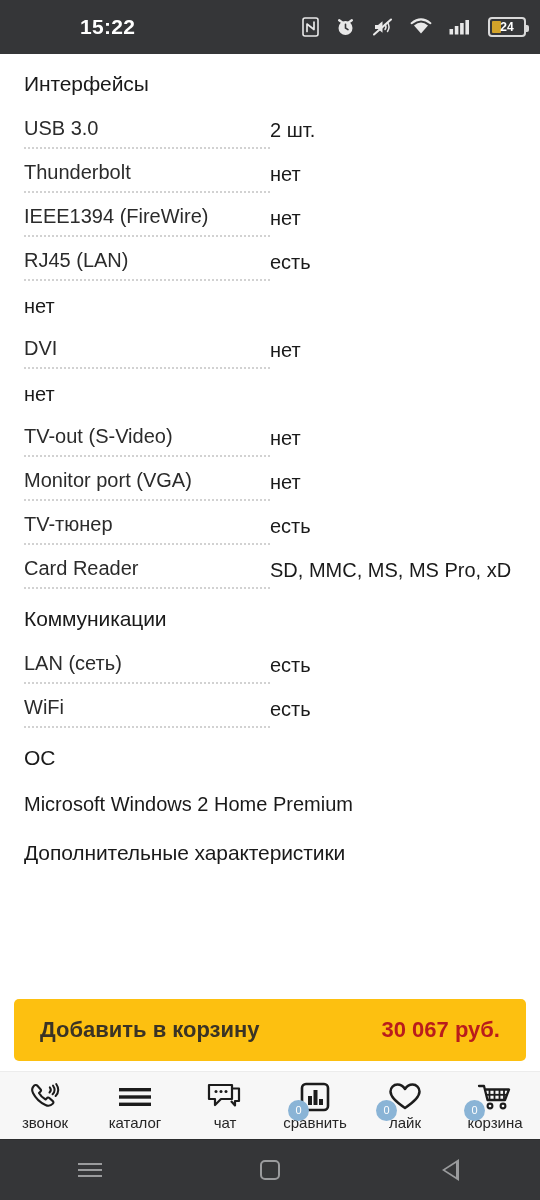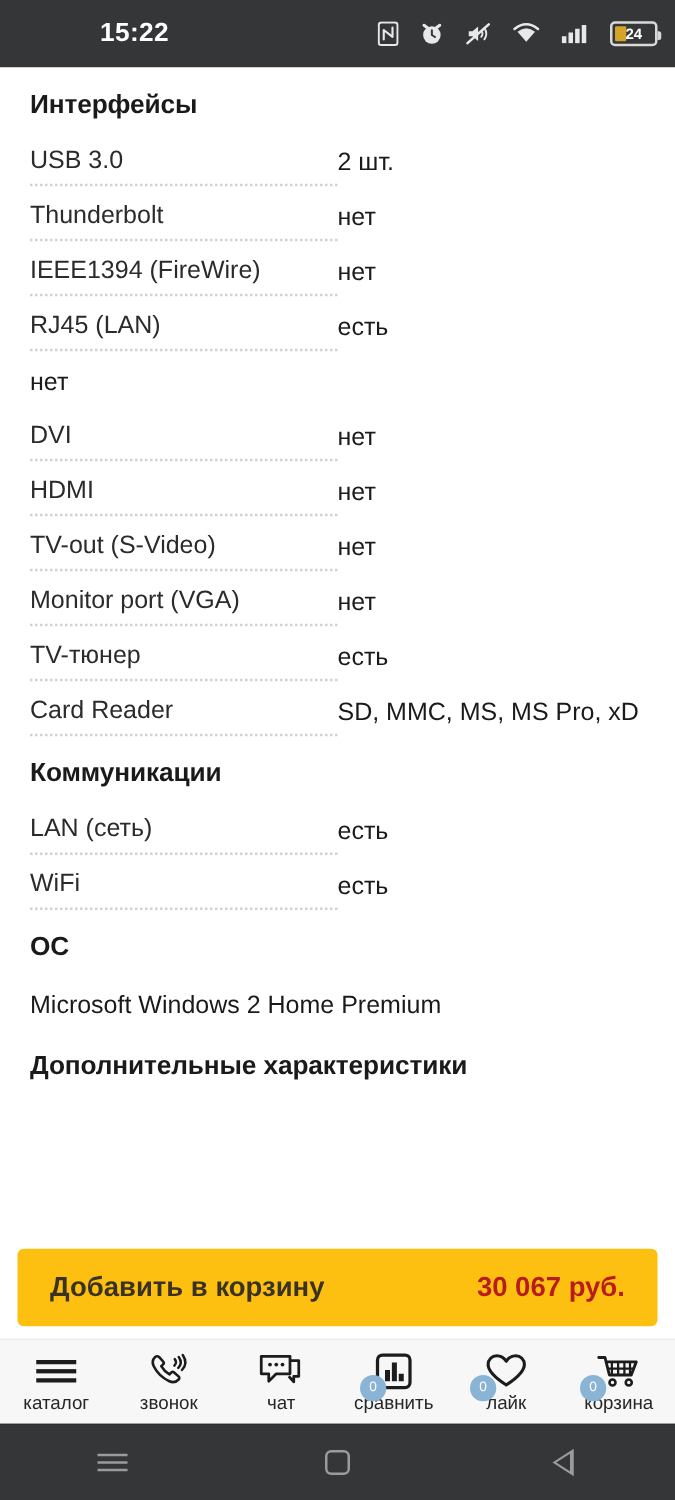--- a/index.html
+++ b/index.html
@@ -44,21 +44,21 @@
     color:#ffffff; font-size:12px; font-weight:bold; line-height:16px;
   }
 
   
   .content {
     position:absolute; top:54px; left:0; right:0; bottom:185px;
     overflow:hidden; background:#fff;
     padding:0 24px;
   }
   .sec-title {
-    font-size:21px; font-weight:bold; color:#1a1a1a;
+    font-size:21px; font-weight:normal; color:#1a1a1a;
     padding-top:18px; padding-bottom:9px;
     letter-spacing:-.1px;
   }
   .spec-row {
     display:flex; align-items:flex-end;
     min-height:44px;
   }
   .spec-label-wrap {
     width:246px; flex-shrink:0;
     display:flex; align-items:flex-end;
@@ -220,23 +220,20 @@
       <div class="spec-row">
         <div class="spec-value">нет</div>
       </div>
       <div class="spec-row">
         <div class="spec-label-wrap">
           <div class="spec-label">DVI</div>
         </div>
         <div class="spec-value">нет</div>
       </div>
       <div class="spec-row">
-        <div class="spec-label-wrap">
-          <div class="spec-label">HDMI</div>
-        </div>
         <div class="spec-value">нет</div>
       </div>
       <div class="spec-row">
         <div class="spec-label-wrap">
           <div class="spec-label">TV-out (S-Video)</div>
         </div>
         <div class="spec-value">нет</div>
       </div>
       <div class="spec-row">
         <div class="spec-label-wrap">
@@ -278,42 +275,42 @@
 </div>
 
 <div class="cta-wrap">
   <div class="cta">
     <span class="cta-label">Добавить в корзину</span>
     <span class="cta-price">30 067 руб.</span>
   </div>
 </div>
 
 <div class="tabbar">
-
-  <div class="tab">
-    <div class="tab-ico">
-      <svg width="36" height="26" viewBox="0 0 36 26">
-        <rect x="2" y="4" width="32" height="3.4" fill="#1c1c1c"></rect>
-        <rect x="2" y="11.3" width="32" height="3.4" fill="#1c1c1c"></rect>
-        <rect x="2" y="18.6" width="32" height="3.4" fill="#1c1c1c"></rect>
-      </svg>
-    </div>
-    <span class="tab-label">каталог</span>
-  </div>
 
   <div class="tab">
     <div class="tab-ico">
       <svg width="34" height="32" viewBox="0 0 34 32">
         <path d="M6.2 4.5 C4.2 6.5 3.6 9.3 5 12 C7.6 17.2 12.3 21.6 17.5 24 C20.3 25.3 23 24.6 24.9 22.6 C25.7 21.8 25.6 20.8 24.8 20.1 L21.3 17 C20.5 16.3 19.5 16.4 18.8 17.2 L17.6 18.5 C15.1 17.1 12.4 14.4 11 11.9 L12.3 10.7 C13.1 10 13.2 9 12.5 8.2 L9.4 4.7 C8.7 3.9 7.1 3.7 6.2 4.5 Z" fill="none" stroke="#1c1c1c" stroke-width="2.1" stroke-linejoin="round"></path>
         <path d="M21.5 11.5 Q24 9 21.8 6.3" fill="none" stroke="#1c1c1c" stroke-width="2" stroke-linecap="round"></path>
         <path d="M24.6 13.3 Q28.4 9.3 25 4.6" fill="none" stroke="#1c1c1c" stroke-width="2" stroke-linecap="round"></path>
         <path d="M27.6 15 Q32.7 9.6 28.2 3" fill="none" stroke="#1c1c1c" stroke-width="2" stroke-linecap="round"></path>
       </svg>
     </div>
     <span class="tab-label">звонок</span>
+  </div>
+
+  <div class="tab">
+    <div class="tab-ico">
+      <svg width="36" height="26" viewBox="0 0 36 26">
+        <rect x="2" y="4" width="32" height="3.4" fill="#1c1c1c"></rect>
+        <rect x="2" y="11.3" width="32" height="3.4" fill="#1c1c1c"></rect>
+        <rect x="2" y="18.6" width="32" height="3.4" fill="#1c1c1c"></rect>
+      </svg>
+    </div>
+    <span class="tab-label">каталог</span>
   </div>
 
   <div class="tab">
     <div class="tab-ico">
       <svg width="38" height="30" viewBox="0 0 38 30">
         <path d="M3 3 H26 V17 H15 L9 23 V17 H3 Z" fill="none" stroke="#1c1c1c" stroke-width="2.2" stroke-linejoin="round"></path>
         <path d="M26 6.5 H33 V19 H29 V23.5 L25 19" fill="none" stroke="#1c1c1c" stroke-width="2.2" stroke-linejoin="round"></path>
         <circle cx="10" cy="9.6" r="1.5" fill="#1c1c1c"></circle>
         <circle cx="15" cy="9.6" r="1.5" fill="#1c1c1c"></circle>
         <circle cx="20" cy="9.6" r="1.5" fill="#1c1c1c"></circle>

